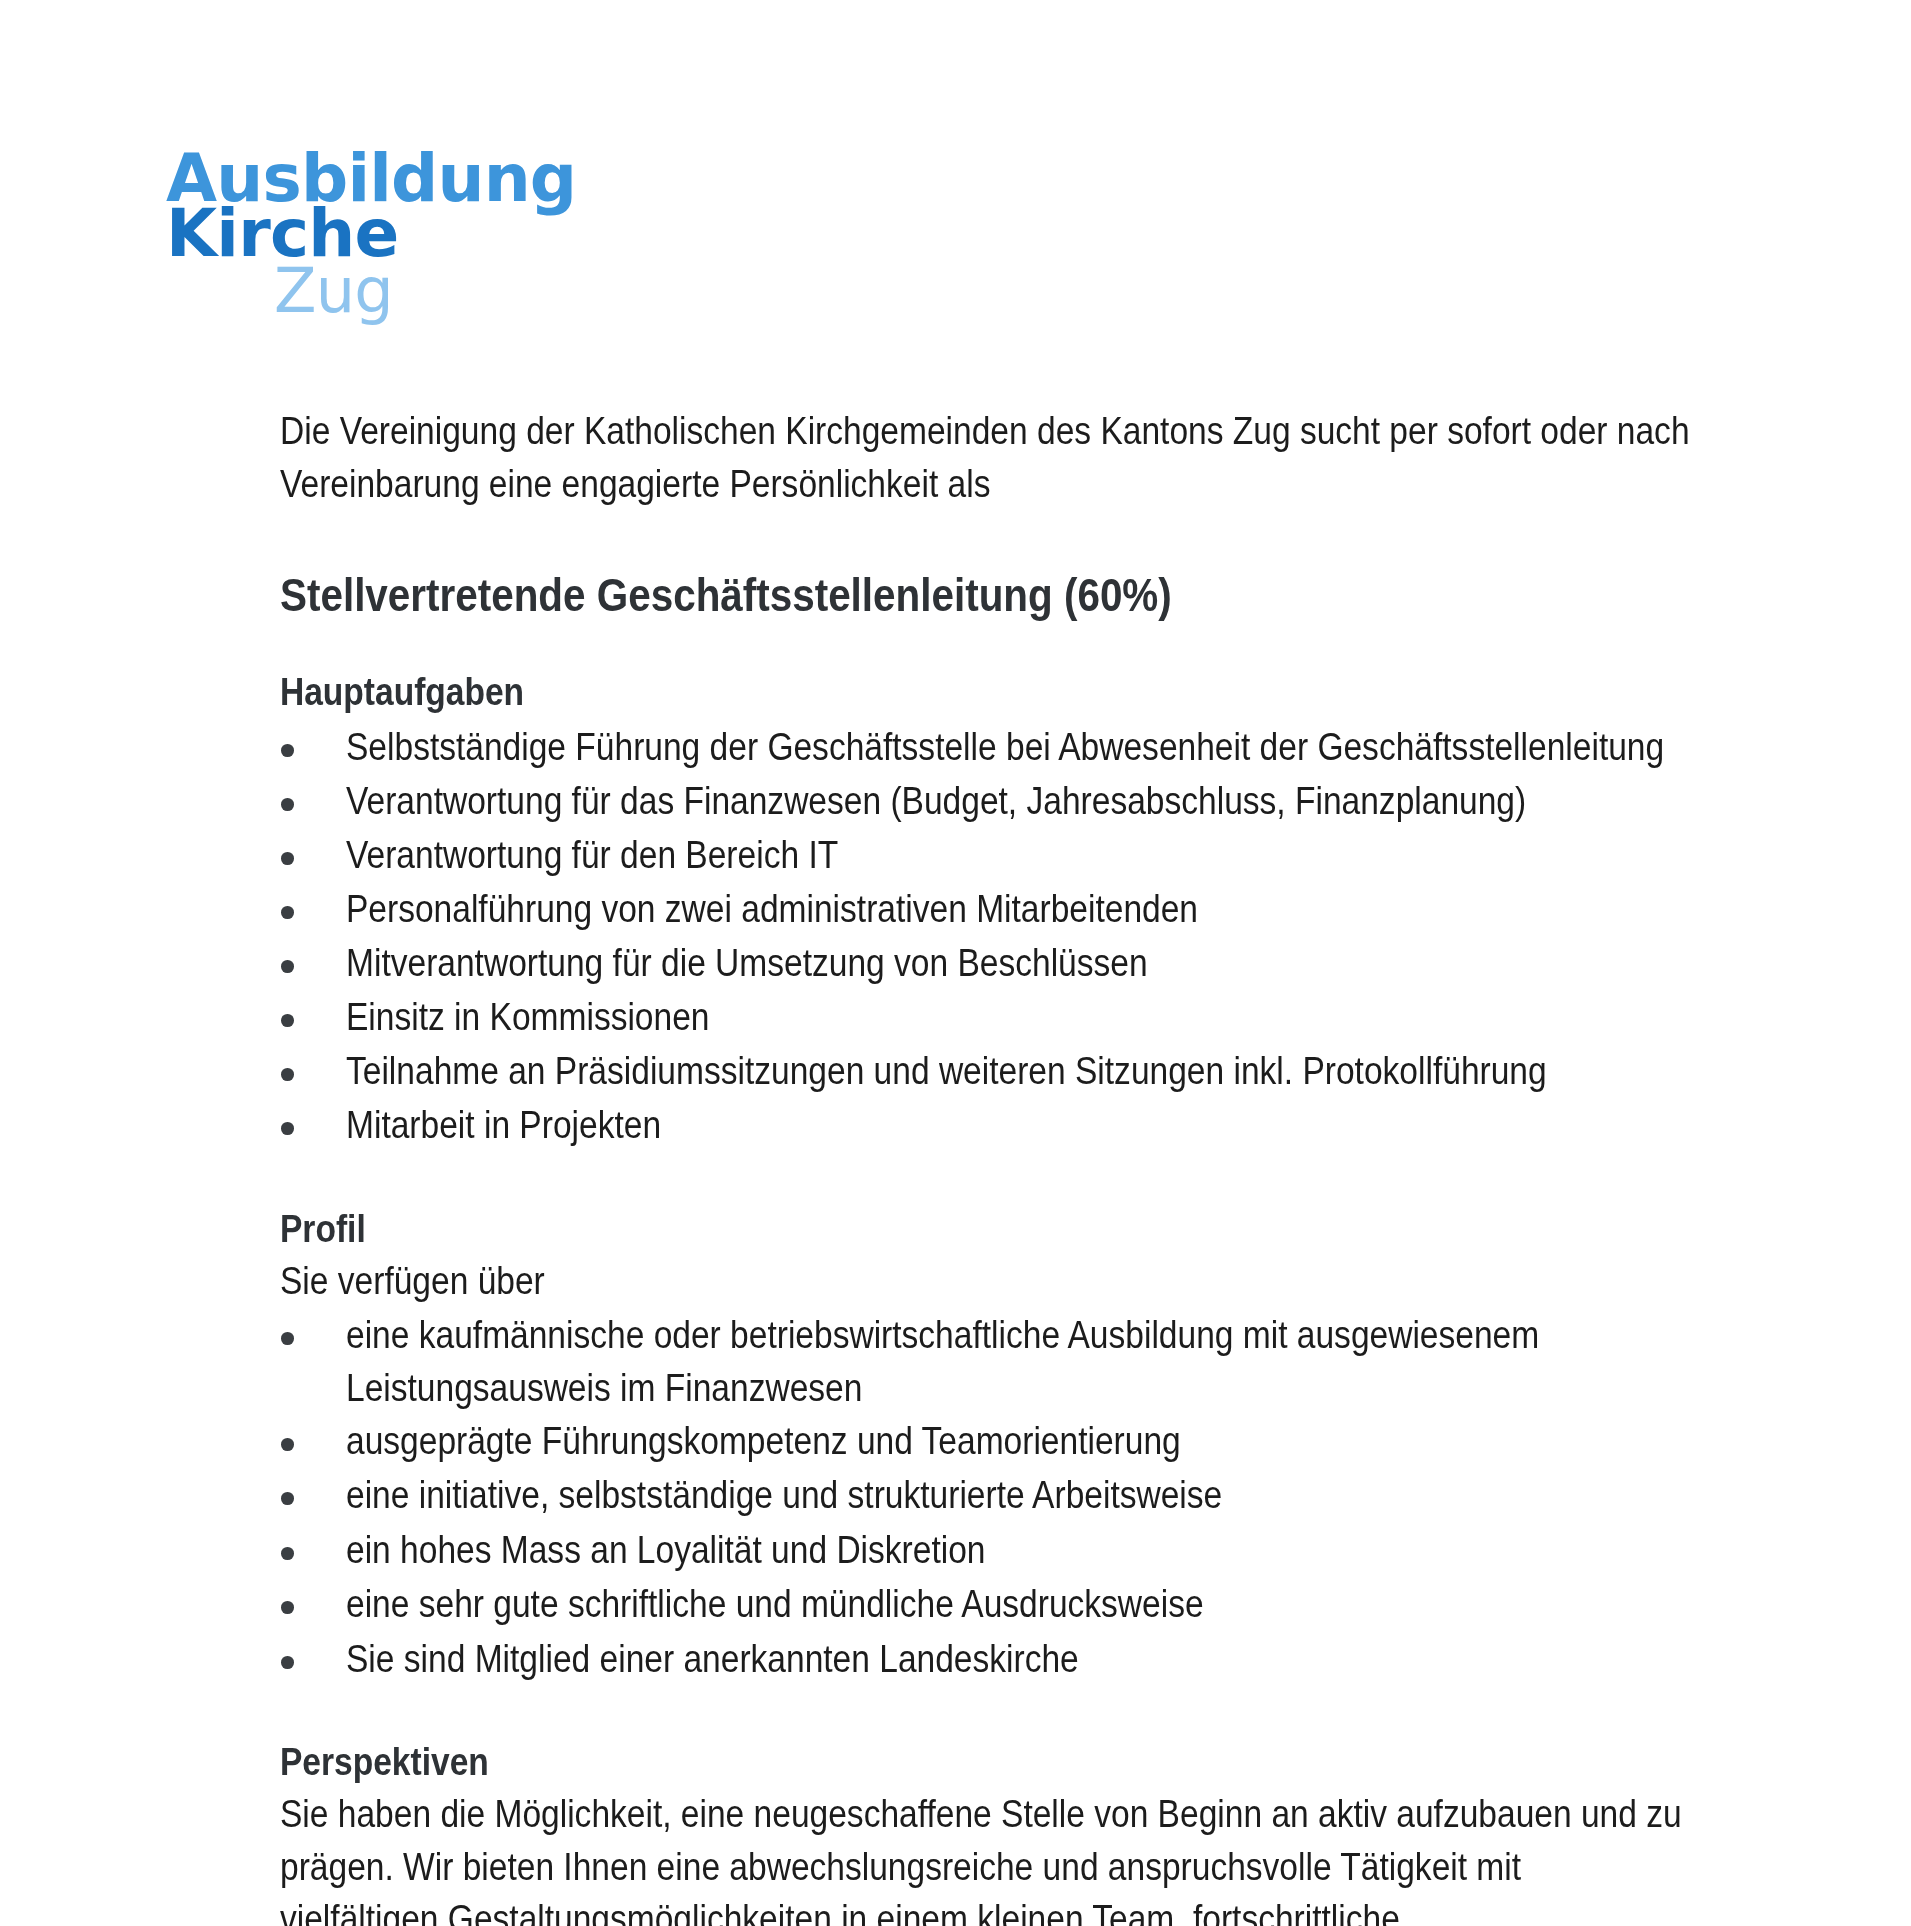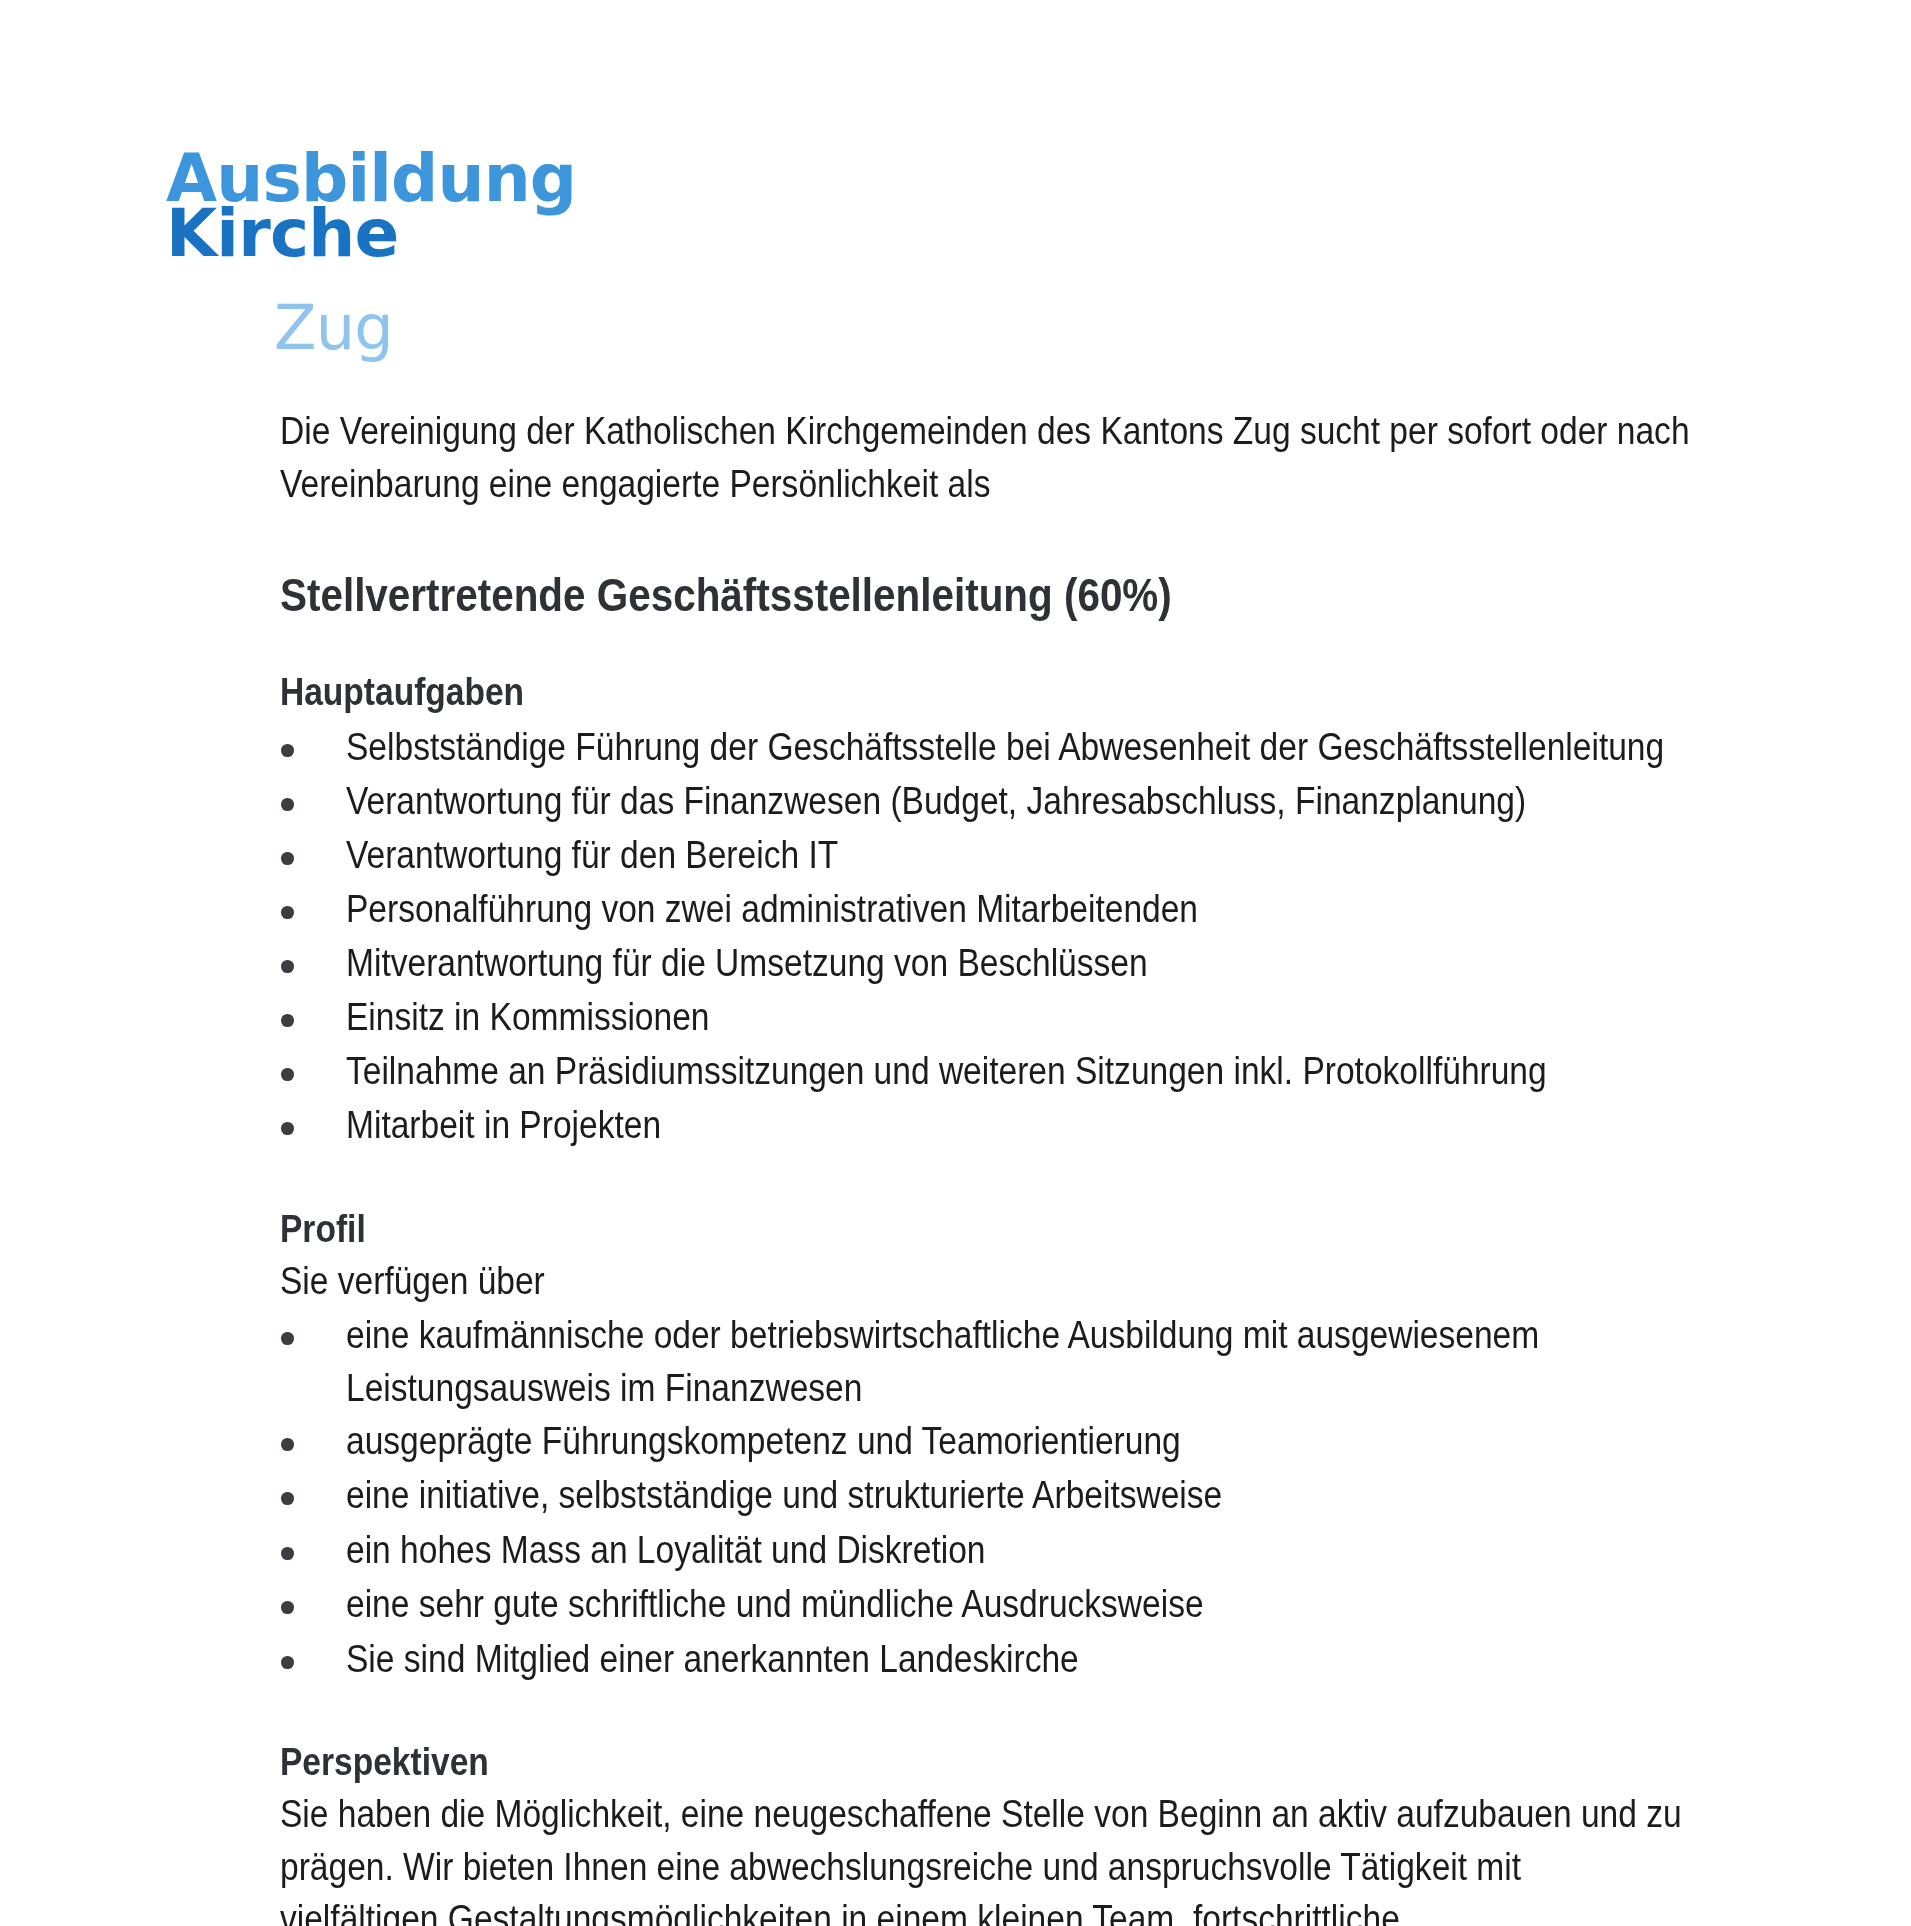--- a/index.html
+++ b/index.html
@@ -7,21 +7,21 @@
          font-family: "Liberation Sans", "DejaVu Sans", sans-serif; color: #1c1c1c; }
   .abs { position: absolute; white-space: nowrap; }
   .ln { transform-origin: 0 0; transform: scaleX(0.86); }
   .body-line { font-size: 39px; line-height: 39px; color: #1c1c1c; }
   .heading { font-size: 39px; line-height: 39px; font-weight: bold; color: #2e3236; }
   .title { font-size: 47px; line-height: 47px; font-weight: bold; color: #2e3236; }
   .bullet-dot { position: absolute; width: 12.7px; height: 12.7px; border-radius: 50%; background: #3a3e42; }
   .logo-word { position: absolute; white-space: nowrap; font-family: "DejaVu Sans", sans-serif; }
   .logo-1 { font-size: 66px; line-height: 66px; font-weight: bold; color: #3d95db; letter-spacing: -0.8px; }
   .logo-2 { font-size: 66px; line-height: 66px; font-weight: bold; color: #1a73c2; letter-spacing: -0.8px; }
-  .logo-3 { font-size: 62px; line-height: 62px; font-weight: normal; color: #8fc4ee; letter-spacing: -0.8px; margin-top: 37px; }
+  .logo-3 { font-size: 62px; line-height: 62px; font-weight: normal; color: #8fc4ee; letter-spacing: -0.8px; }
 </style>
 </head>
 <body>
 
 <div>
   <div class="logo-word logo-1" style="left:166px; top:146px;">Ausbildung</div>
   <div class="logo-word logo-2" style="left:166px; top:201px;">Kirche</div>
   <div class="logo-word logo-3" style="left:274px; top:260px;">Zug</div>
 </div>
 

